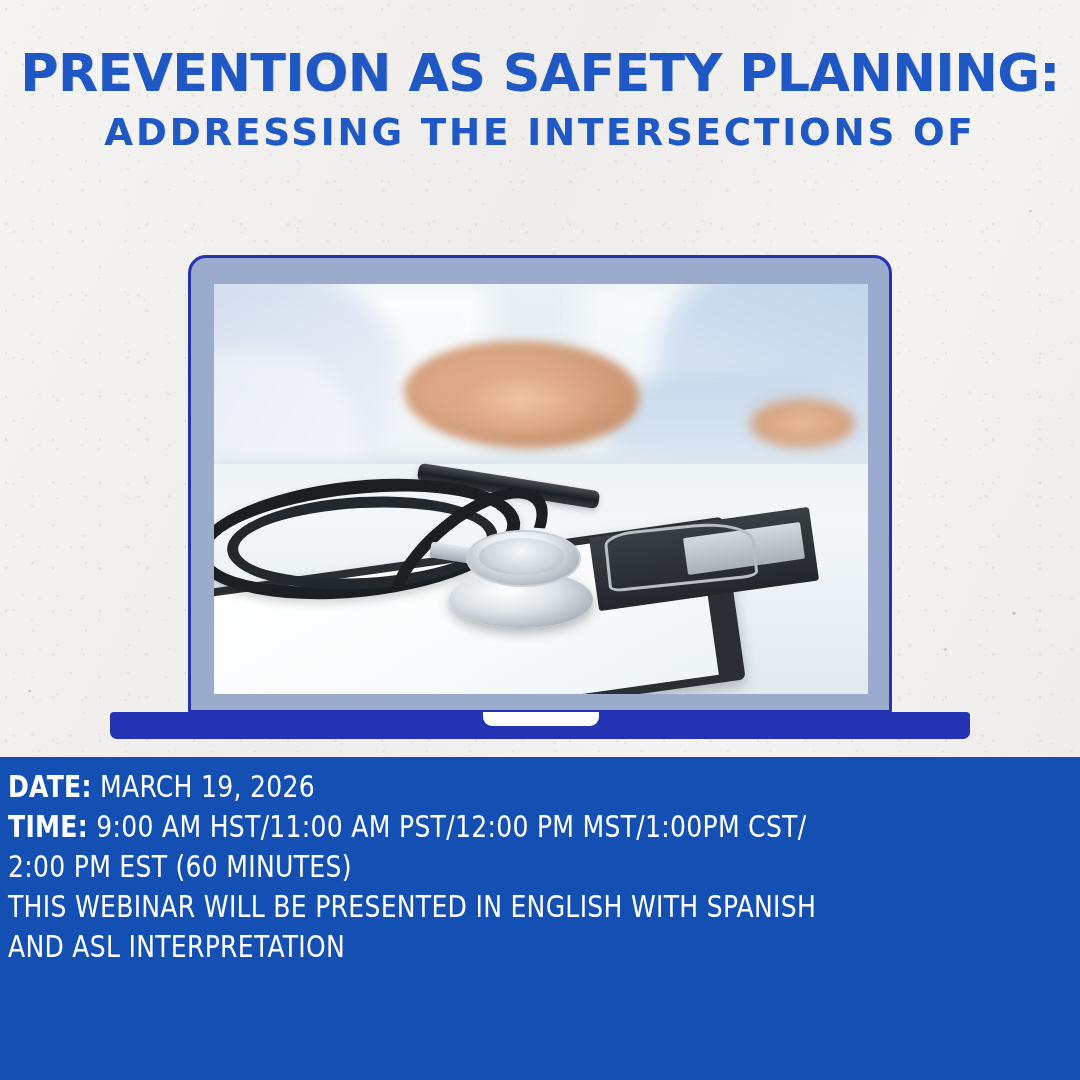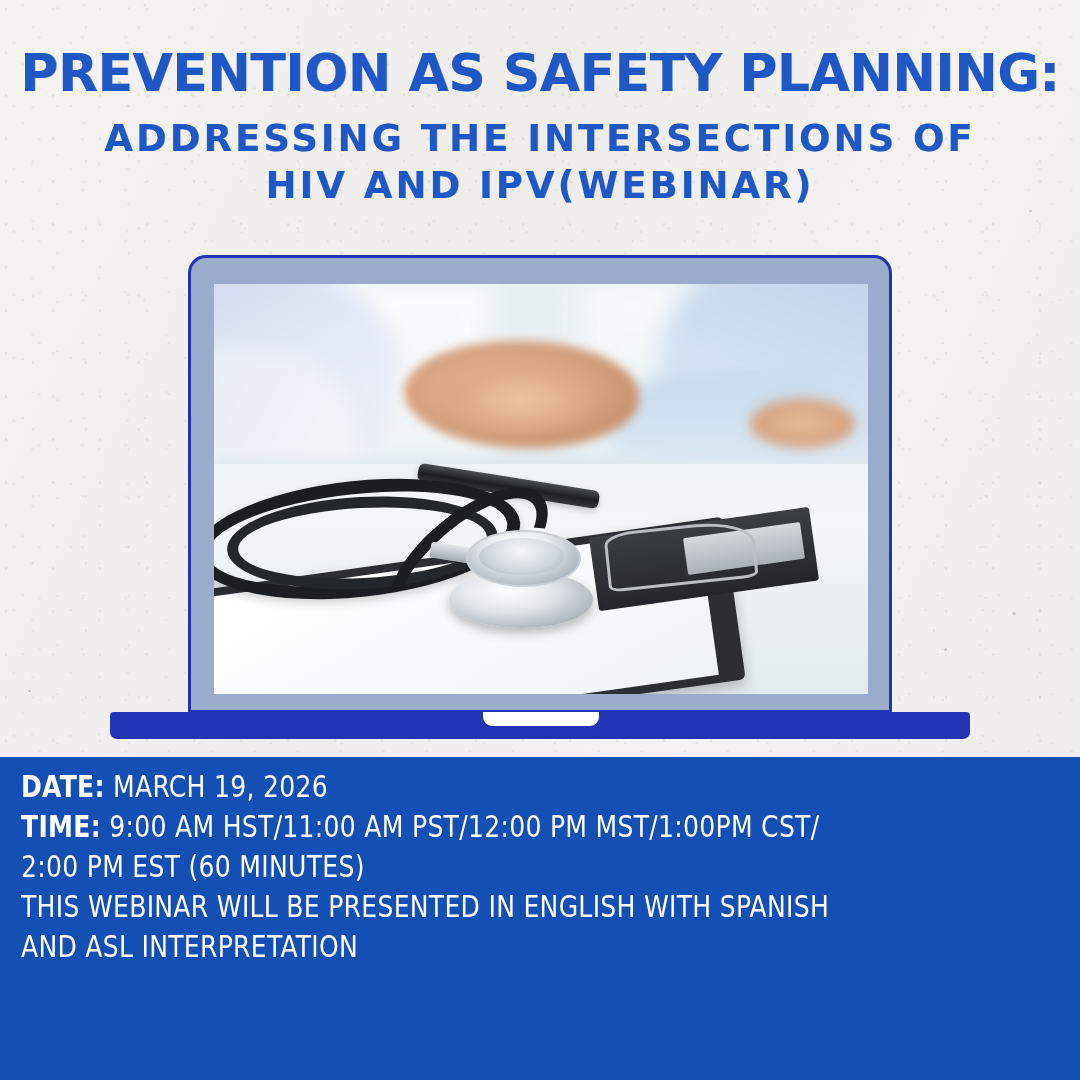--- a/index.html
+++ b/index.html
@@ -41,21 +41,21 @@
     transform:scaleX(1.02);
     text-shadow:0.6px 0 0 rgba(31,88,196,.45), -0.5px 0.4px 0 rgba(255,255,255,.28);
   }
   .title-sub{
     font-family:"DejaVu Sans",sans-serif;
     font-weight:bold;
     font-size:37px;
     letter-spacing:3.0px;
     color:#1f58c4;
     line-height:1.28;
-    margin-top:16px;
+    margin-top:10px;
     text-shadow:0.5px 0 0 rgba(31,88,196,.4);
   }
 
   
   .laptop{position:absolute;left:188px;top:255px;width:704px;height:470px;}
   .laptop-lid{
     position:absolute;left:0;top:0;width:704px;height:458px;
     background:#9aabcc;
     border:3px solid #2433b4;
     border-radius:18px 18px 2px 2px;
@@ -237,21 +237,21 @@
     font-family:"Liberation Sans",sans-serif;
     letter-spacing:.2px;padding-left:22px;box-sizing:border-box;
   }
   .megaphone{position:absolute;left:0;top:0;width:160px;height:110px;}
 
   
   .info{
     position:absolute;left:0;top:757px;width:1080px;height:323px;
     background:#1450b4;
   }
-  .info-lines{position:absolute;left:21px;top:10px;right:20px;}
+  .info-lines{position:absolute;left:8px;top:10px;right:20px;}
   .info-line{
     color:#ffffff;
     font-family:"DejaVu Sans Condensed","Liberation Sans Narrow","Liberation Sans",sans-serif;
     font-size:30px;
     line-height:40px;
     letter-spacing:.3px;
     transform:scaleX(.93);
     transform-origin:left center;
     white-space:nowrap;
   }
@@ -266,21 +266,20 @@
   <div class="speck" style="left:118px;top:81px;width:3px;height:3px;"></div>
   <div class="speck" style="left:1012px;top:612px;width:4px;height:3px;"></div>
   <div class="speck" style="left:28px;top:690px;width:3px;height:2px;"></div>
   <div class="speck" style="left:944px;top:648px;width:3px;height:3px;"></div>
   <div class="speck" style="left:1029px;top:210px;width:3px;height:2px;"></div>
 
   <div class="title-block">
     <div class="title-main">PREVENTION AS SAFETY PLANNING:</div>
     <div class="title-sub">
       <div>ADDRESSING THE INTERSECTIONS OF</div>
-      <div>HIV AND IPV(WEBINAR)</div>
     </div>
   </div>
 
   <div class="laptop">
     <div class="laptop-lid">
       <div class="laptop-screen">
         <div class="photo">
           <div class="ph-wall"></div>
           <div class="ph-window"></div>
           <div class="ph-window2"></div>

